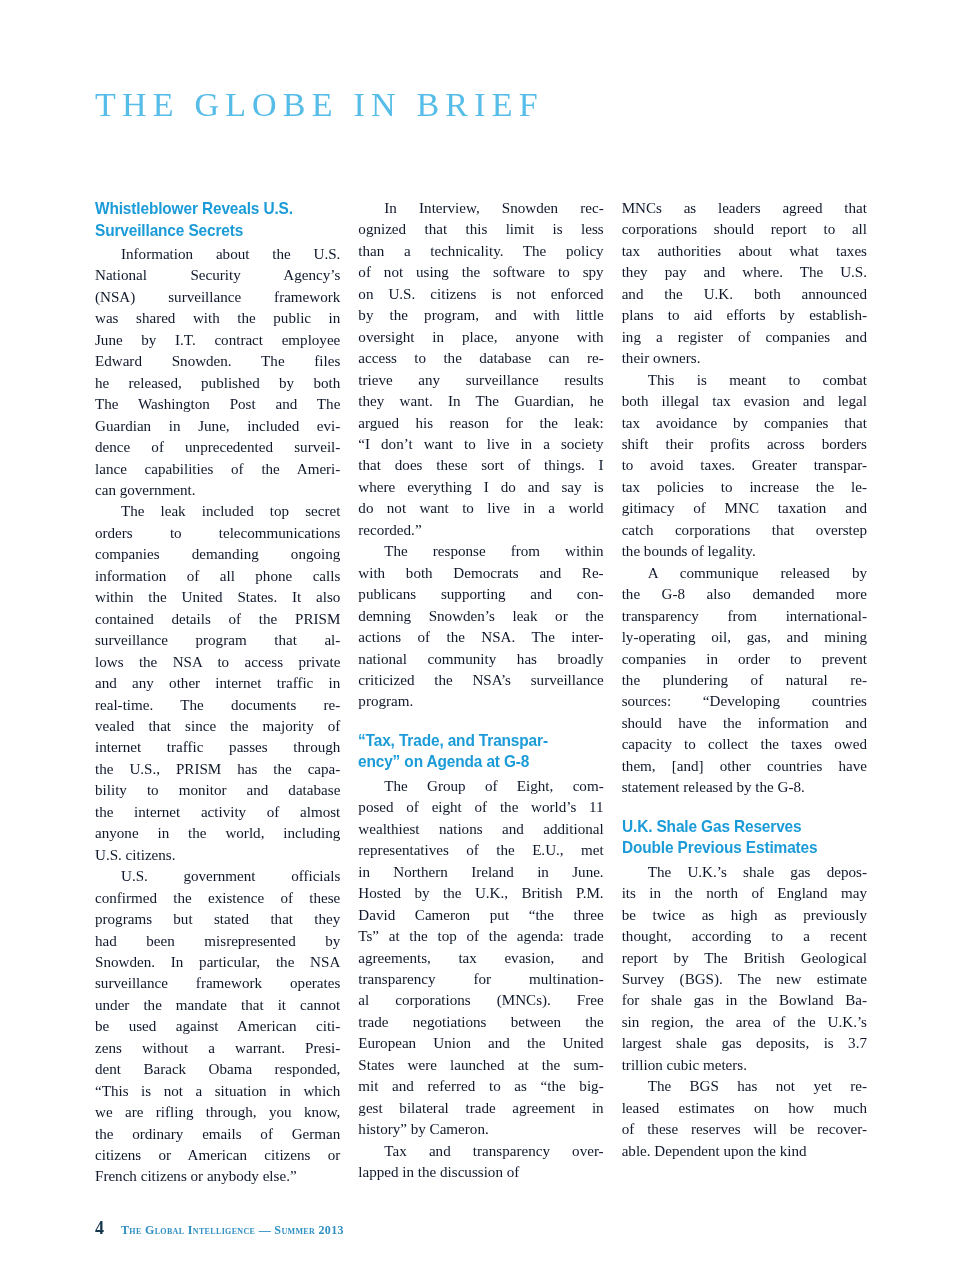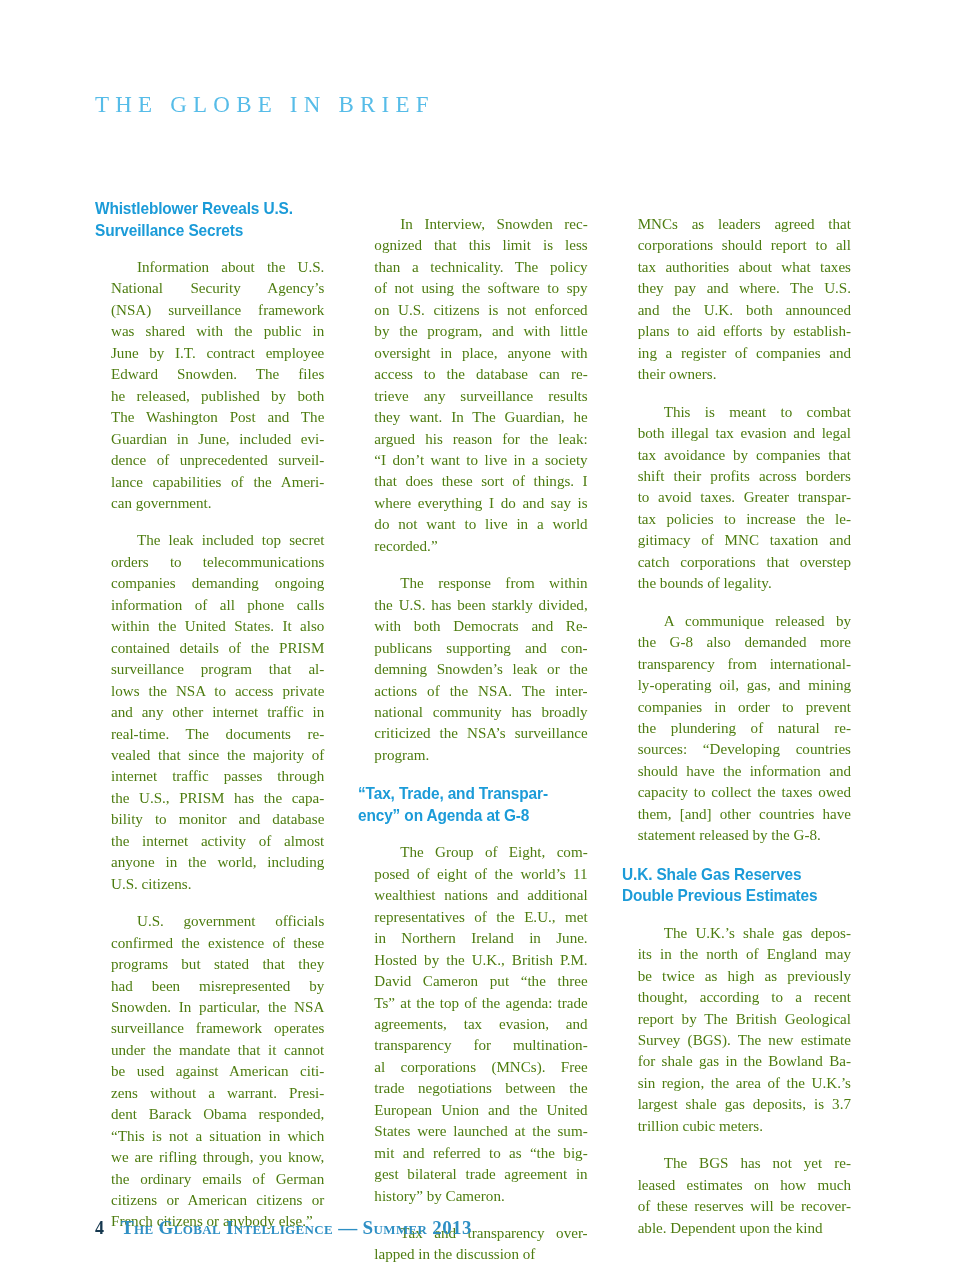--- a/index.html
+++ b/index.html
@@ -25,21 +25,21 @@
 
   
   .masthead {
     position: absolute;
     left: 95px;
     top: 84px;
     width: 780px;
   }
   .masthead-title {
     font-family: "Liberation Serif", "DejaVu Serif", serif;
-    font-size: 23px;
+    font-size: 34px;
     line-height: 42px;
     font-weight: 400;
     letter-spacing: 6.2px;
     color: #56bce8;
     white-space: nowrap;
   }
 
   
   .columns {
     position: absolute;
@@ -71,24 +71,24 @@
   }
   .section-head.spaced {
     margin-top: 17px;
   }
 
   
   .para {
     font-family: "Liberation Serif", "DejaVu Serif", serif;
     font-size: 15.1px;
     line-height: 21.45px;
-    color: #4d7c0f;
+    color: #0f172a;
     text-align: justify;
     text-align-last: left;
-    margin: 16px;
+    margin: 0;
     -webkit-hyphens: manual;
     hyphens: manual;
     word-spacing: 0px;
   }
 
   
   .lines { display: block; }
   .ln {
     display: block;
     text-align: justify;
@@ -115,21 +115,21 @@
   .folio {
     font-family: "Liberation Serif", "DejaVu Serif", serif;
     font-weight: bold;
     font-size: 18px;
     color: #16384f;
     line-height: 22px;
   }
   .footer-text {
     font-family: "Liberation Serif", "DejaVu Serif", serif;
     font-weight: bold;
-    font-size: 19px;
+    font-size: 12px;
     line-height: 22px;
     color: #2e8fc4;
     font-variant: small-caps;
     letter-spacing: 0.35px;
   }
 </style>
 </head>
 <body>
 
 <div class="page">
@@ -209,21 +209,20 @@
           <span class="ln">they want. In The Guardian, he</span>
           <span class="ln">argued his reason for the leak:</span>
           <span class="ln">“I don’t want to live in a society</span>
           <span class="ln">that does these sort of things. I</span>
           <span class="ln">where everything I do and say is</span>
           <span class="ln">do not want to live in a world</span>
           <span class="ln end">recorded.”</span>
         </div>
         <div class="para lines">
           <span class="ln first">The response from within</span>
-          <span class="ln">the U.S. has been starkly divided,</span>
           <span class="ln">with both Democrats and Re-</span>
           <span class="ln">publicans supporting and con-</span>
           <span class="ln">demning Snowden’s leak or the</span>
           <span class="ln">actions of the NSA. The inter-</span>
           <span class="ln">national community has broadly</span>
           <span class="ln">criticized the NSA’s surveillance</span>
           <span class="ln end">program.</span>
         </div>
         <div class="section-head spaced">
           <div>“Tax, Trade, and Transpar-</div>

